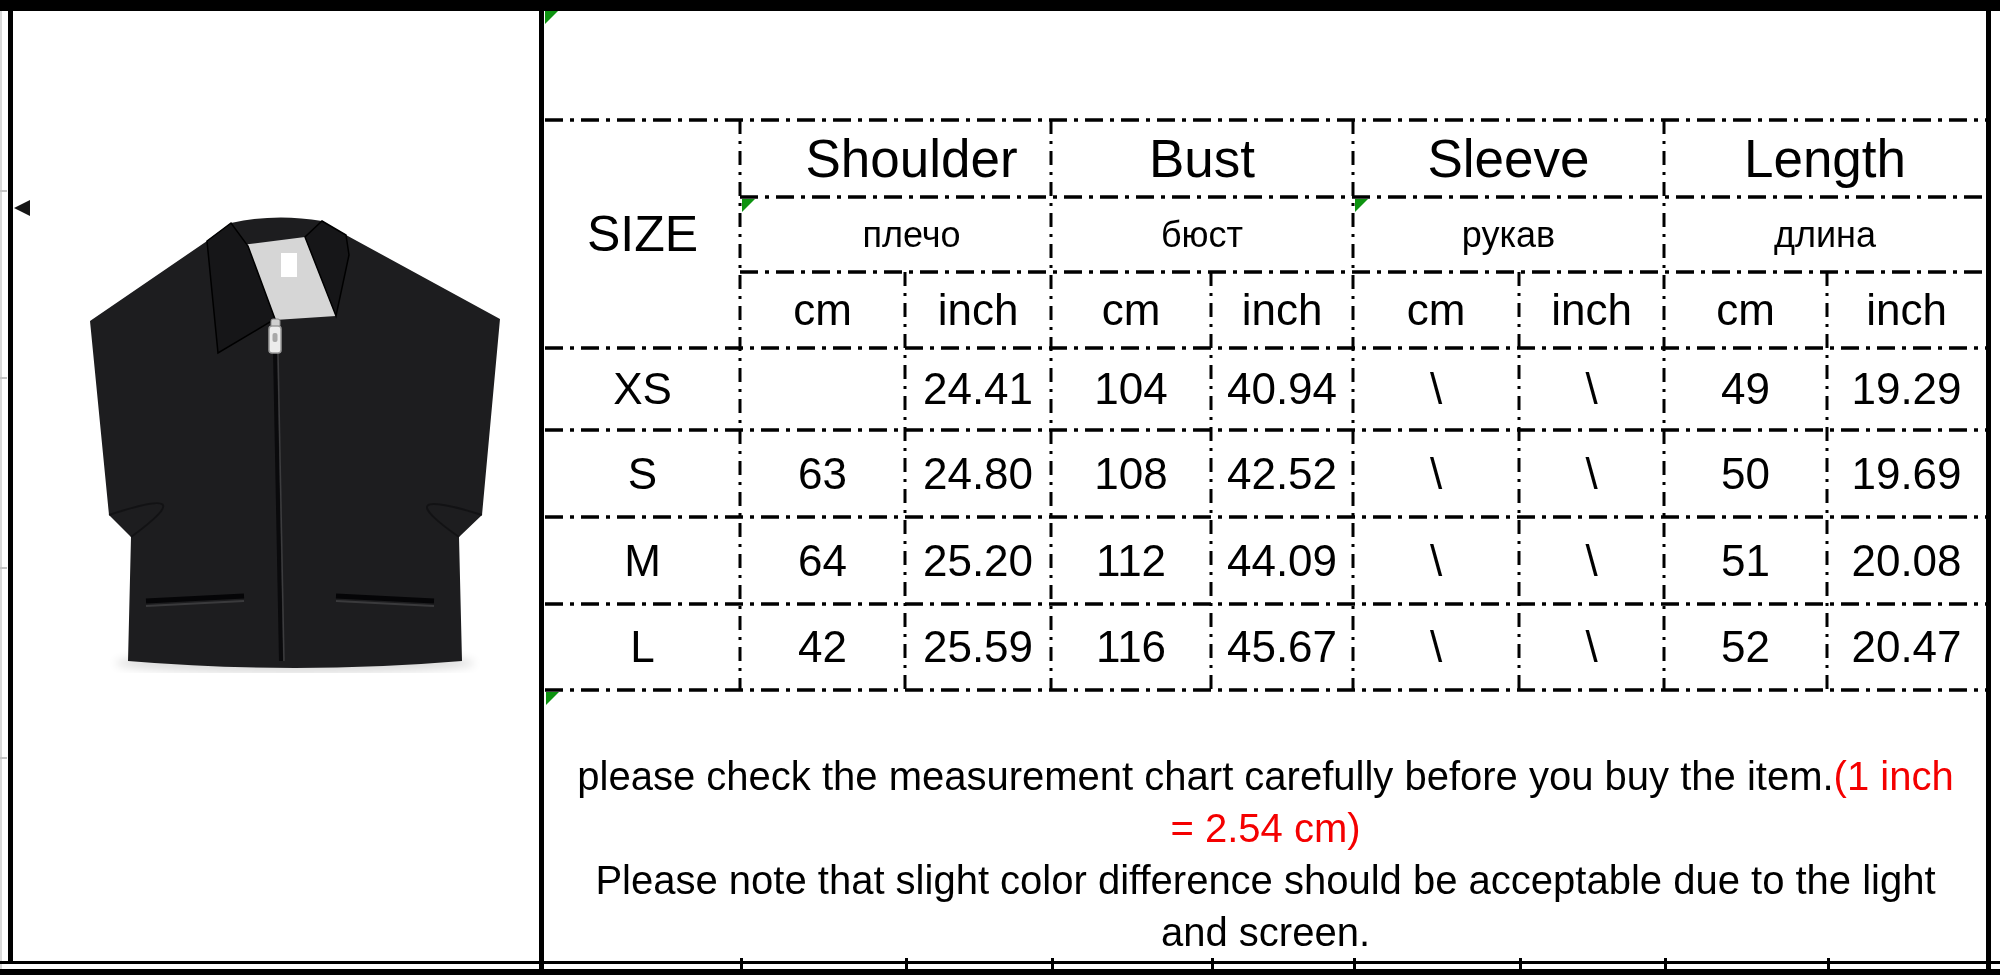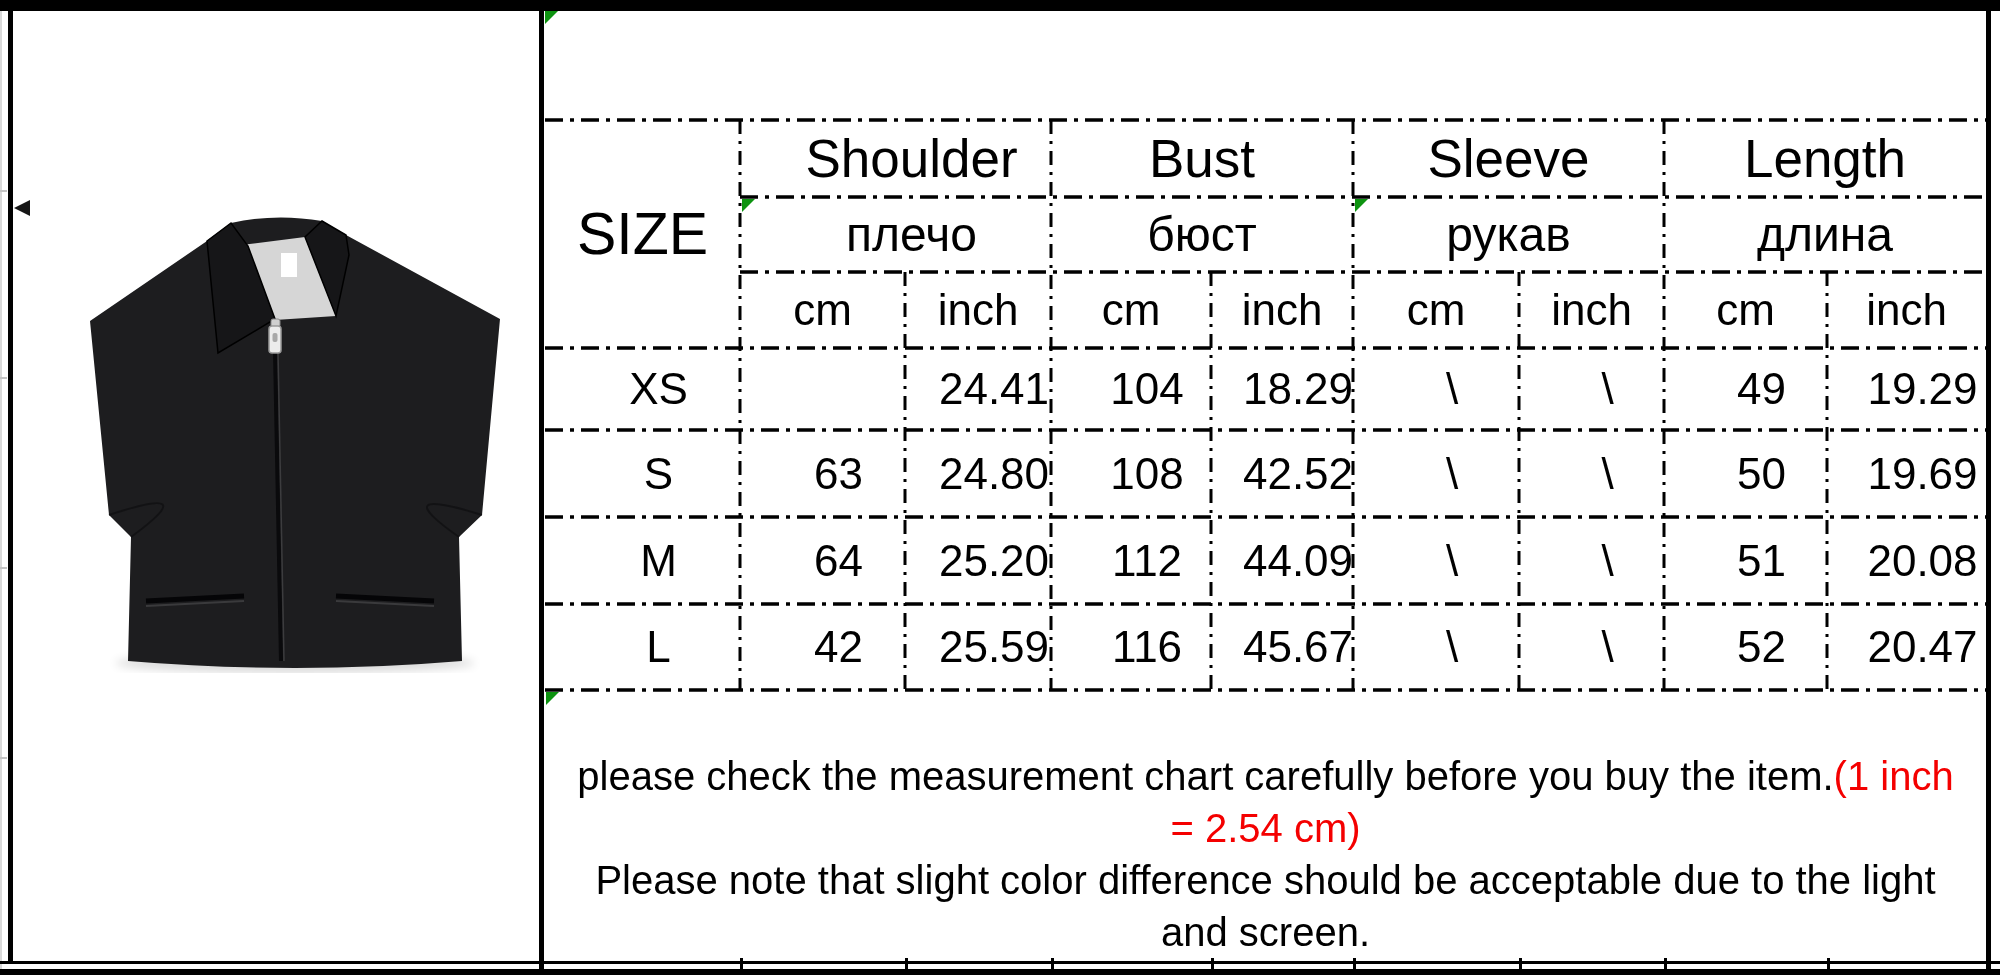--- a/index.html
+++ b/index.html
@@ -11,24 +11,24 @@
   .gtick{position:absolute;background:#c4c4c4;}
   
   .flag{position:absolute;width:0;height:0;border-top:13px solid #0d9310;border-right:13px solid transparent;}
   
   .arrowL{position:absolute;width:0;height:0;border-right:16px solid #161616;
           border-top:8px solid transparent;border-bottom:8px solid transparent;}
   
   .cell{position:absolute;display:flex;align-items:center;justify-content:center;
         color:#000;white-space:nowrap;line-height:1;}
   .f-en{font-size:53px;}
-  .f-ru{font-size:48px;}
+  .f-ru{font-size:36px;}
   .f-un{font-size:44px;}
-  .f-val{font-size:44px;padding-left:16px;}
-  .f-size{font-size:59px;}
+  .f-val{font-size:44px;}
+  .f-size{font-size:50px;}
   
   .c-size{left:545px;width:195px}
   .c0{left:740px;width:165px}.c1{left:905px;width:146px}
   .c2{left:1051px;width:160px}.c3{left:1211px;width:142px}
   .c4{left:1353px;width:166px}.c5{left:1519px;width:145px}
   .c6{left:1664px;width:163px}.c7{left:1827px;width:159px}
   .g0{left:756px;width:311px}.g1{left:1051px;width:302px}
   .g2{left:1353px;width:311px}.g3{left:1664px;width:322px}
   .r-en{top:120px;height:77px}
   .r-ru{top:197px;height:75px}
@@ -161,21 +161,21 @@
   <div class="cell c2 r-un f-un">cm</div>
   <div class="cell c3 r-un f-un">inch</div>
   <div class="cell c4 r-un f-un">cm</div>
   <div class="cell c5 r-un f-un">inch</div>
   <div class="cell c6 r-un f-un">cm</div>
   <div class="cell c7 r-un f-un">inch</div>
 
   <div class="cell c-size r0 f-val">XS</div>
   <div class="cell c1 r0 f-val">24.41</div>
   <div class="cell c2 r0 f-val">104</div>
-  <div class="cell c3 r0 f-val">18.29</div>
+  <div class="cell c3 r0 f-val">40.94</div>
   <div class="cell c4 r0 f-val">\</div>
   <div class="cell c5 r0 f-val">\</div>
   <div class="cell c6 r0 f-val">49</div>
   <div class="cell c7 r0 f-val">19.29</div>
 
   <div class="cell c-size r1 f-val">S</div>
   <div class="cell c0 r1 f-val">63</div>
   <div class="cell c1 r1 f-val">24.80</div>
   <div class="cell c2 r1 f-val">108</div>
   <div class="cell c3 r1 f-val">42.52</div>

